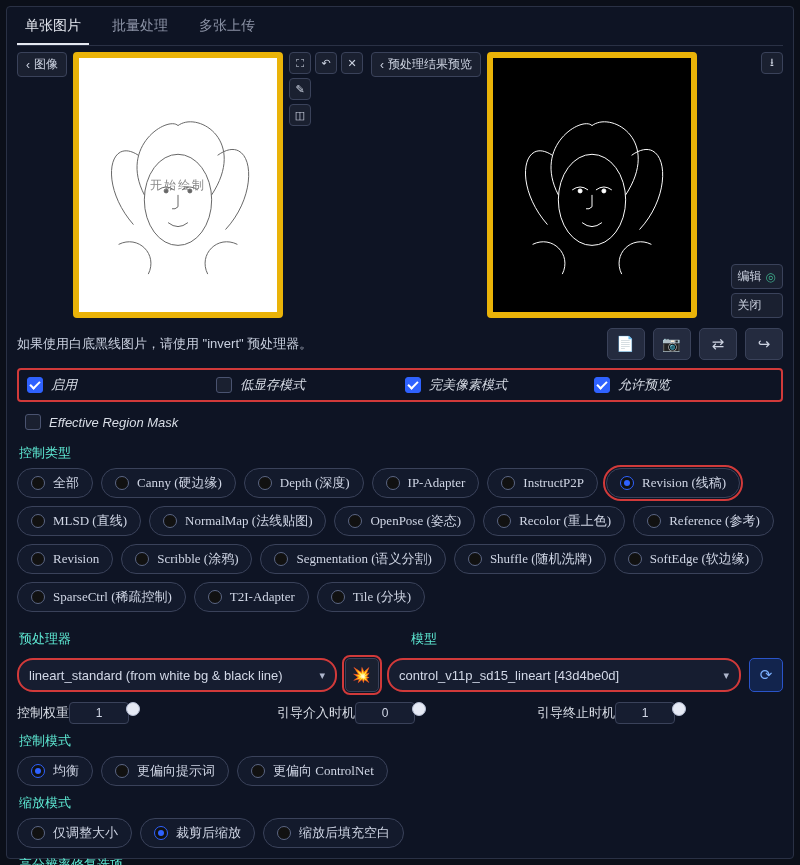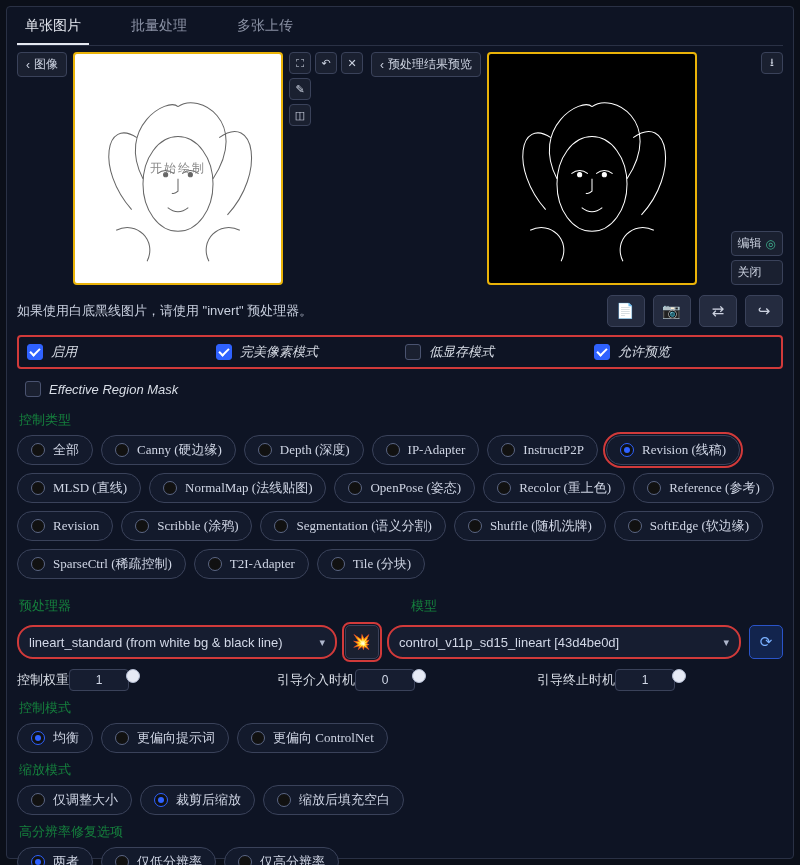--- a/index.html
+++ b/index.html
@@ -13,40 +13,40 @@
   }
   .panel {
     border: 1px solid #2a3145;
     background: #0e1424;
     border-radius: 4px;
     width: 100%;
     height: 100%;
     padding: 0 10px 10px 10px;
   }
   
-  .tabs { display: flex; gap: 34px; border-bottom: 1px solid #2a3145; margin-bottom: 6px; }
+  .tabs { display: flex; gap: 15px; border-bottom: 1px solid #2a3145; margin-bottom: 6px; }
   .tab {
     padding: 10px 8px 8px 8px;
     color: #8b92a5;
     cursor: pointer;
     border-bottom: 2px solid transparent;
     font-size: 14px;
   }
   .tab.active { color: #e5e8f0; border-bottom-color: #e5e8f0; }
 
   
   .image-row { display: flex; gap: 8px; align-items: flex-start; margin-bottom: 10px; position: relative; }
   .img-block { display: flex; gap: 6px; align-items: flex-start; }
   .pill {
     display: inline-flex; align-items: center; gap: 4px;
     background: #1a2030; border: 1px solid #3a425a; border-radius: 4px;
     padding: 3px 8px; font-size: 12px; color: #cdd3e1;
   }
   .thumb {
-    width: 210px; height: 233px; border: 2px solid #eab308; border-radius: 4px;
+    width: 210px; height: 266px; border: 6px solid #eab308; border-radius: 4px;
     background: #000; position: relative; overflow: hidden;
     display: flex; align-items: center; justify-content: center;
   }
   .thumb.white { background: #fff; }
   .thumb .wm {
     position: absolute; color: #888; font-size: 12px; letter-spacing: 2px;
   }
   .mini-icons-col { display: flex; flex-direction: column; gap: 4px; }
   .mini-icons-row { display: flex; gap: 4px; }
   .icon-btn {
@@ -88,21 +88,21 @@
     background: #1a2030; position: relative; display:inline-block;
   }
   .cbox.on { background: #2f62ff; border-color: #2f62ff; }
   .cbox.on::after {
     content: ""; position: absolute; left: 4px; top: 1px;
     width: 4px; height: 8px; border: solid #fff; border-width: 0 2px 2px 0;
     transform: rotate(45deg);
   }
 
   
-  .sec { color: #15803d; margin: 8px 0 6px 2px; font-size: 13px; }
+  .sec { color: #5eead4; margin: 8px 0 6px 2px; font-size: 13px; }
 
   
   .chip-wrap { display: flex; flex-wrap: wrap; gap: 8px; font-family: Liberation Serif, serif; }
   .chip {
     display: inline-flex; align-items: center; gap: 8px;
     border: 1px solid #3a425a; border-radius: 18px;
     padding: 5px 13px; background: #131a2c; color: #cfd5e4;
     font-size: 13px; cursor: pointer;
   }
   .radio {
@@ -258,26 +258,26 @@
       <span class="tool-btn">↪</span>
     </div>
   </div>
 
   <div class="check-row hl">
     <div class="check-item wide">
       <span class="cbox on"></span>
         <span>启用</span>
     </div>
     <div class="check-item wide">
+      <span class="cbox"></span>
+        <span>低显存模式</span>
+    </div>
+    <div class="check-item wide">
       <span class="cbox on"></span>
         <span>完美像素模式</span>
-    </div>
-    <div class="check-item wide">
-      <span class="cbox"></span>
-        <span>低显存模式</span>
     </div>
     <div class="check-item wide">
       <span class="cbox on"></span>
         <span>允许预览</span>
     </div>
   </div>
 
   <div class="check-row">
     <div class="check-item">
       <span class="cbox"></span>

